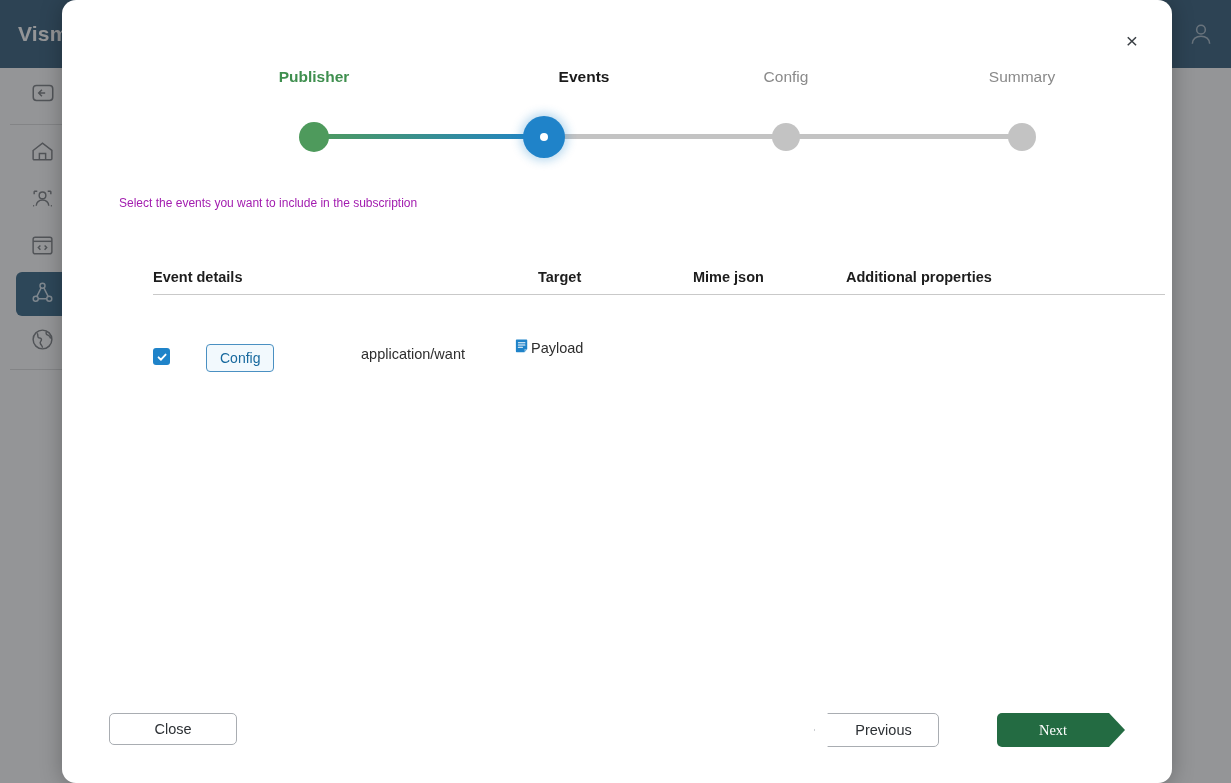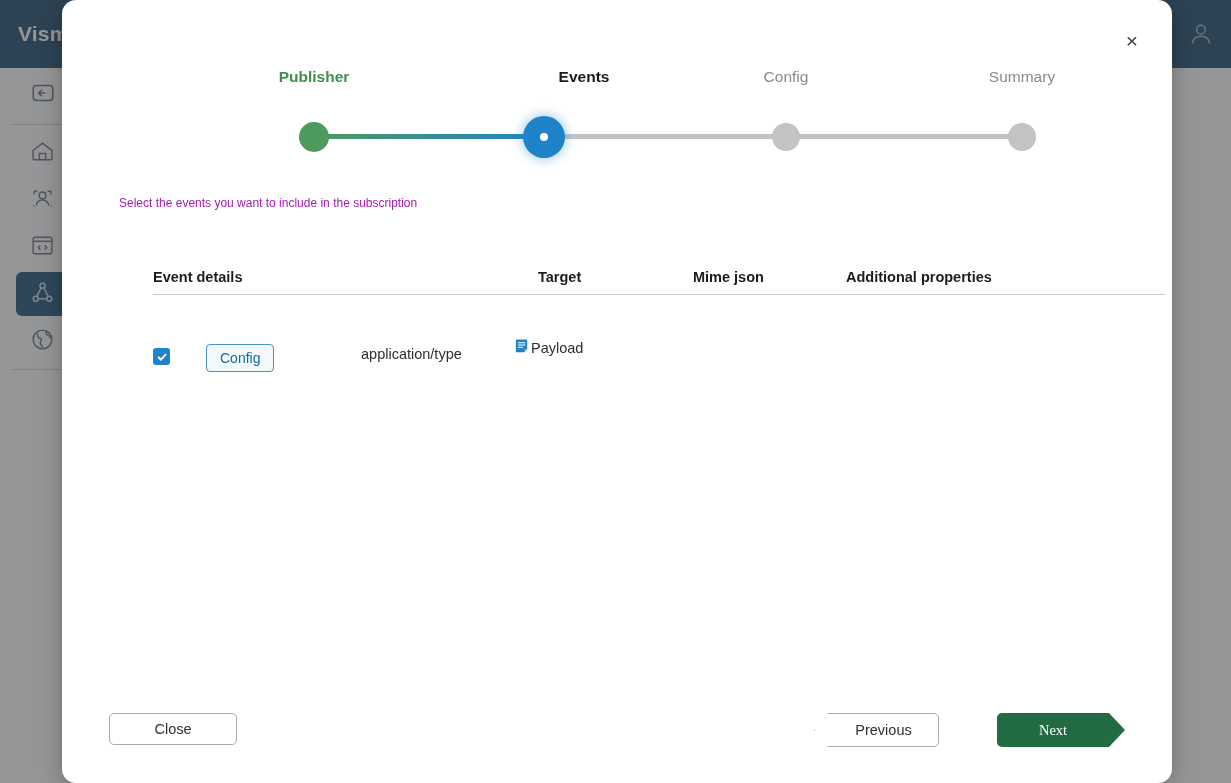--- a/index.html
+++ b/index.html
@@ -423,21 +423,21 @@
             <path d="M3 7.4l2.8 2.8L11.2 4.2"></path>
           </svg>
         </span>
       </div>
 
 
       <div class="row-target">
         <span class="badge">Config</span>
       </div>
 
-      <div class="row-mime">application/type</div>
+      <div class="row-mime">application/want</div>
 
       <div class="row-props">
         <div class="prop">
           <span>
             <svg width="17" height="17" viewBox="0 0 18 18" fill="none">
               <path d="M2 1.6h11.2a.8.8 0 0 1 .8.8v9.2l-3 3.4H2.8a.8.8 0 0 1-.8-.8V2.4a.8.8 0 0 1 .8-.8z" fill="#1f83c9"></path>
               <path d="M4.6 5h7M4.6 7.4h7M4.6 9.8h4.4" stroke="#ffffff" stroke-width="1.1" stroke-linecap="round"></path>
               <path d="M14 11.6l-3 3.4v-3.4z" fill="#7ab6de"></path>
             </svg>
           </span>

